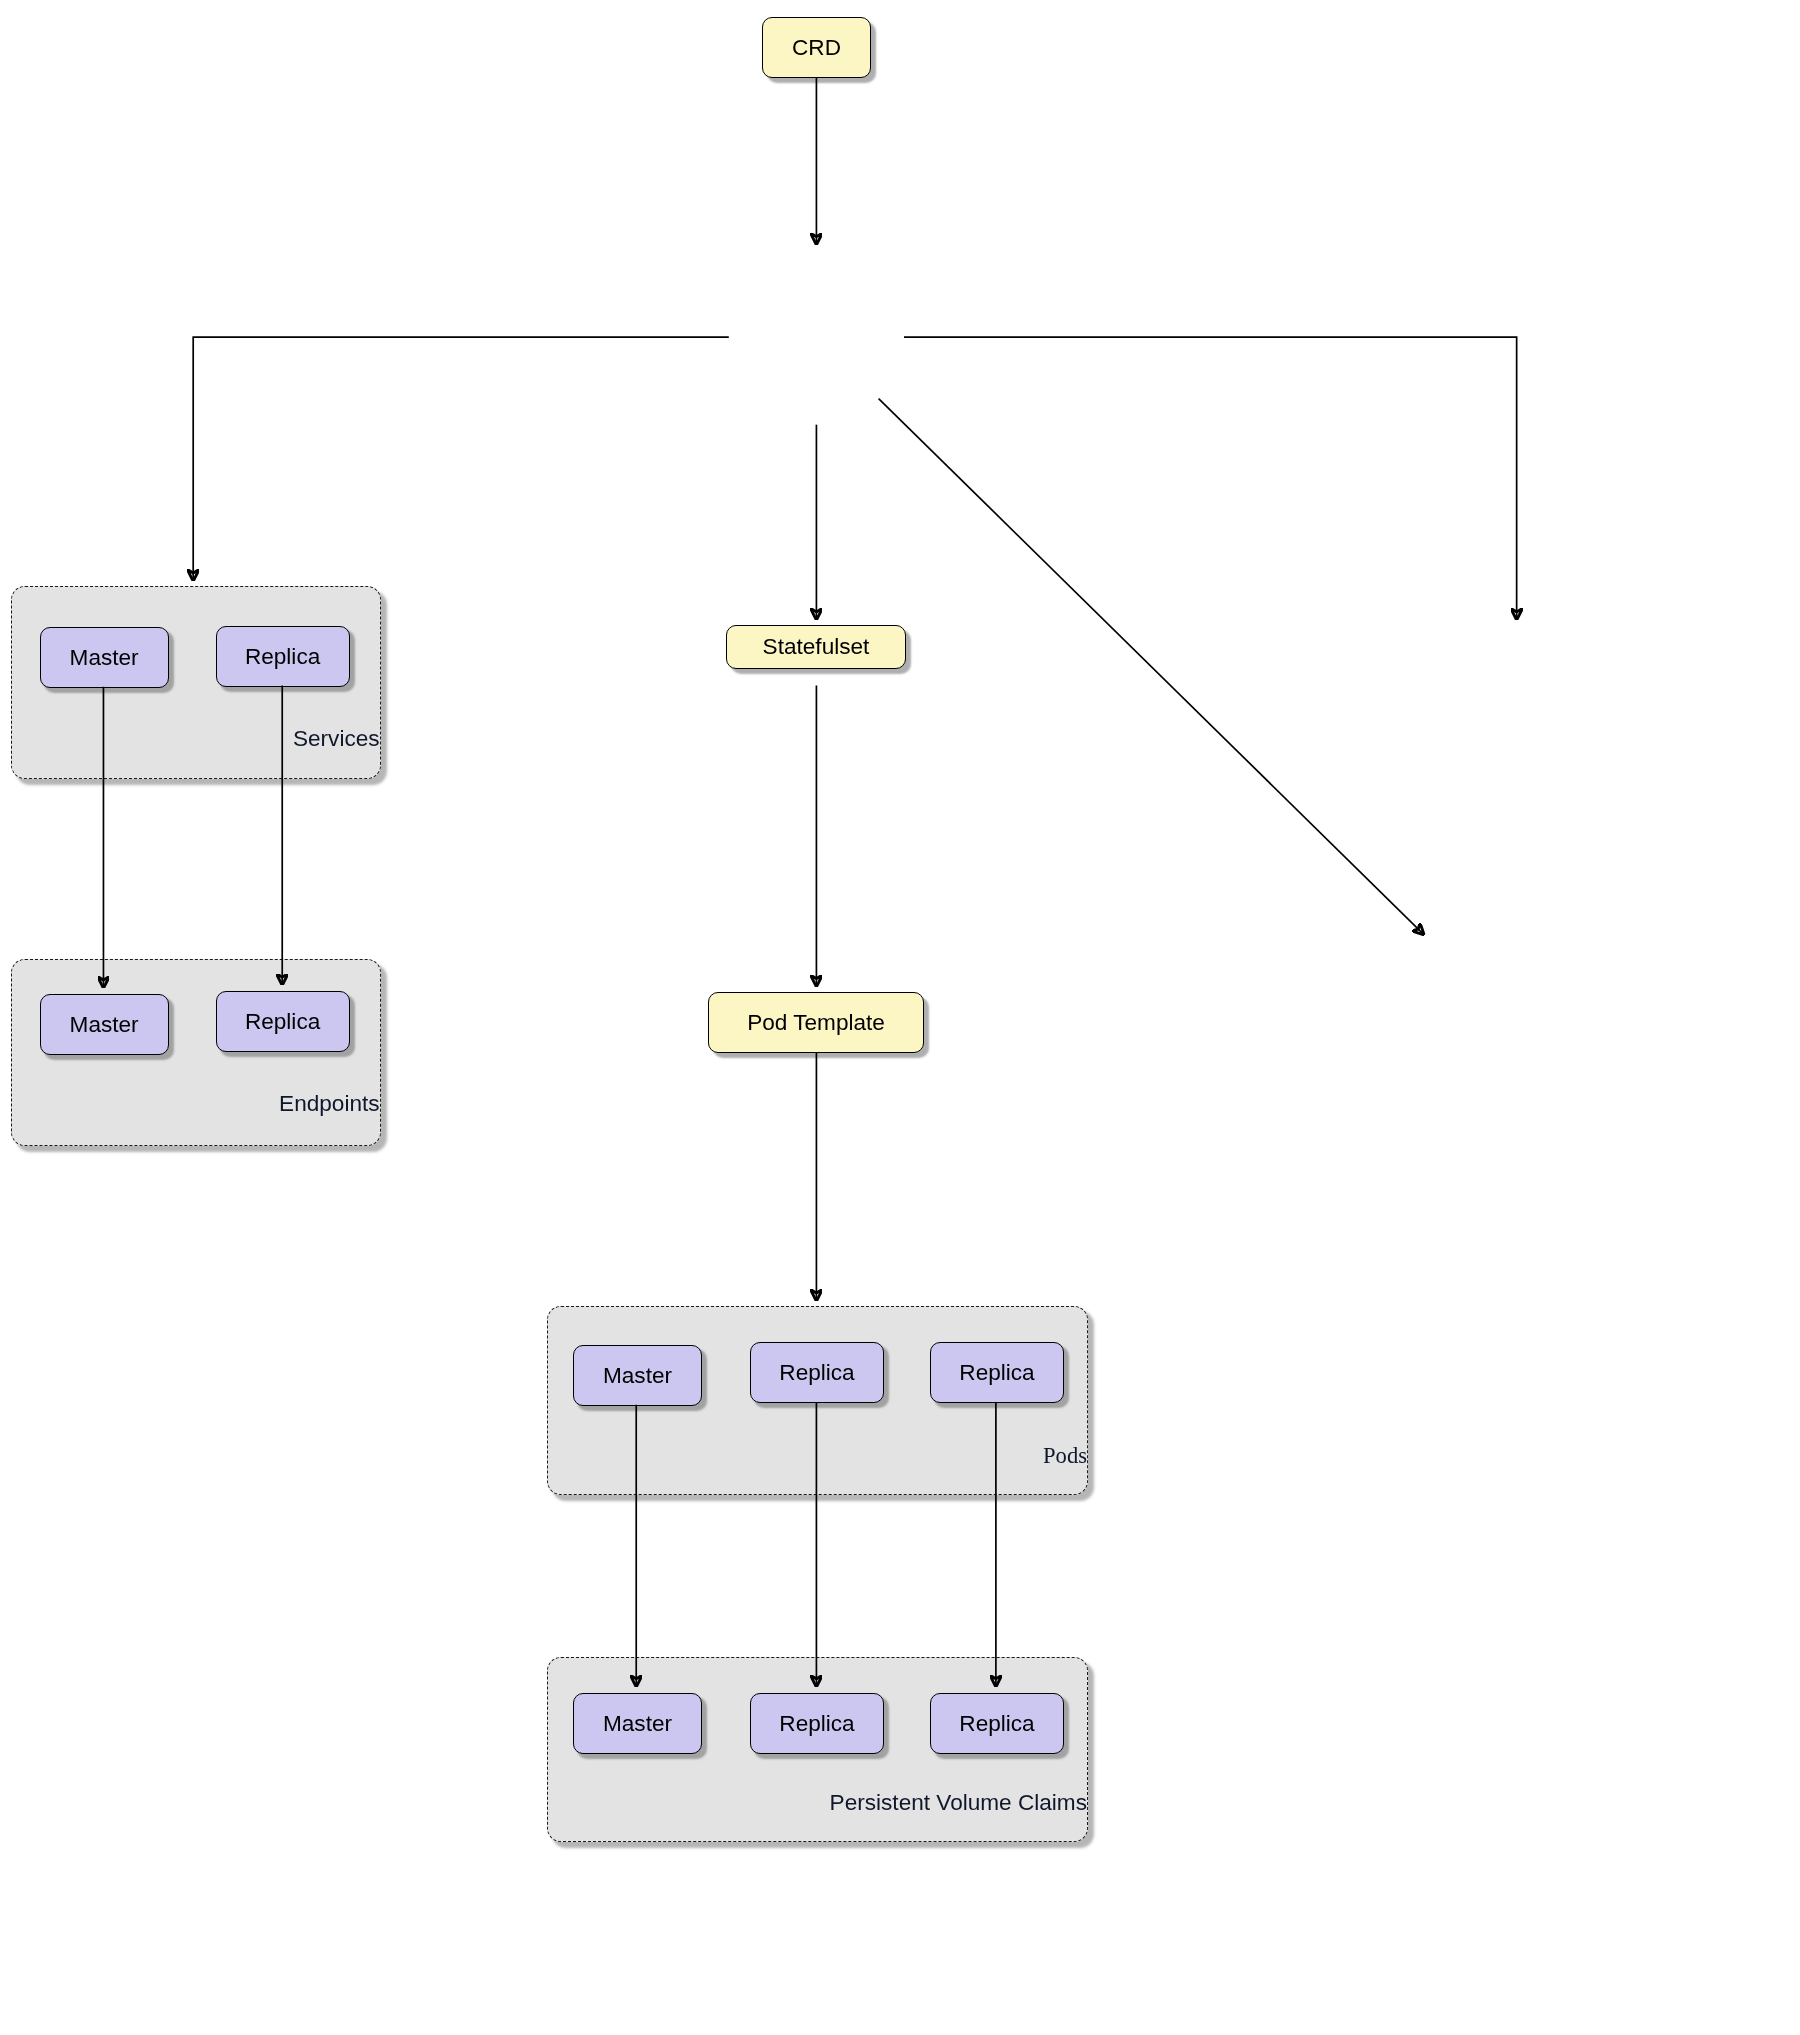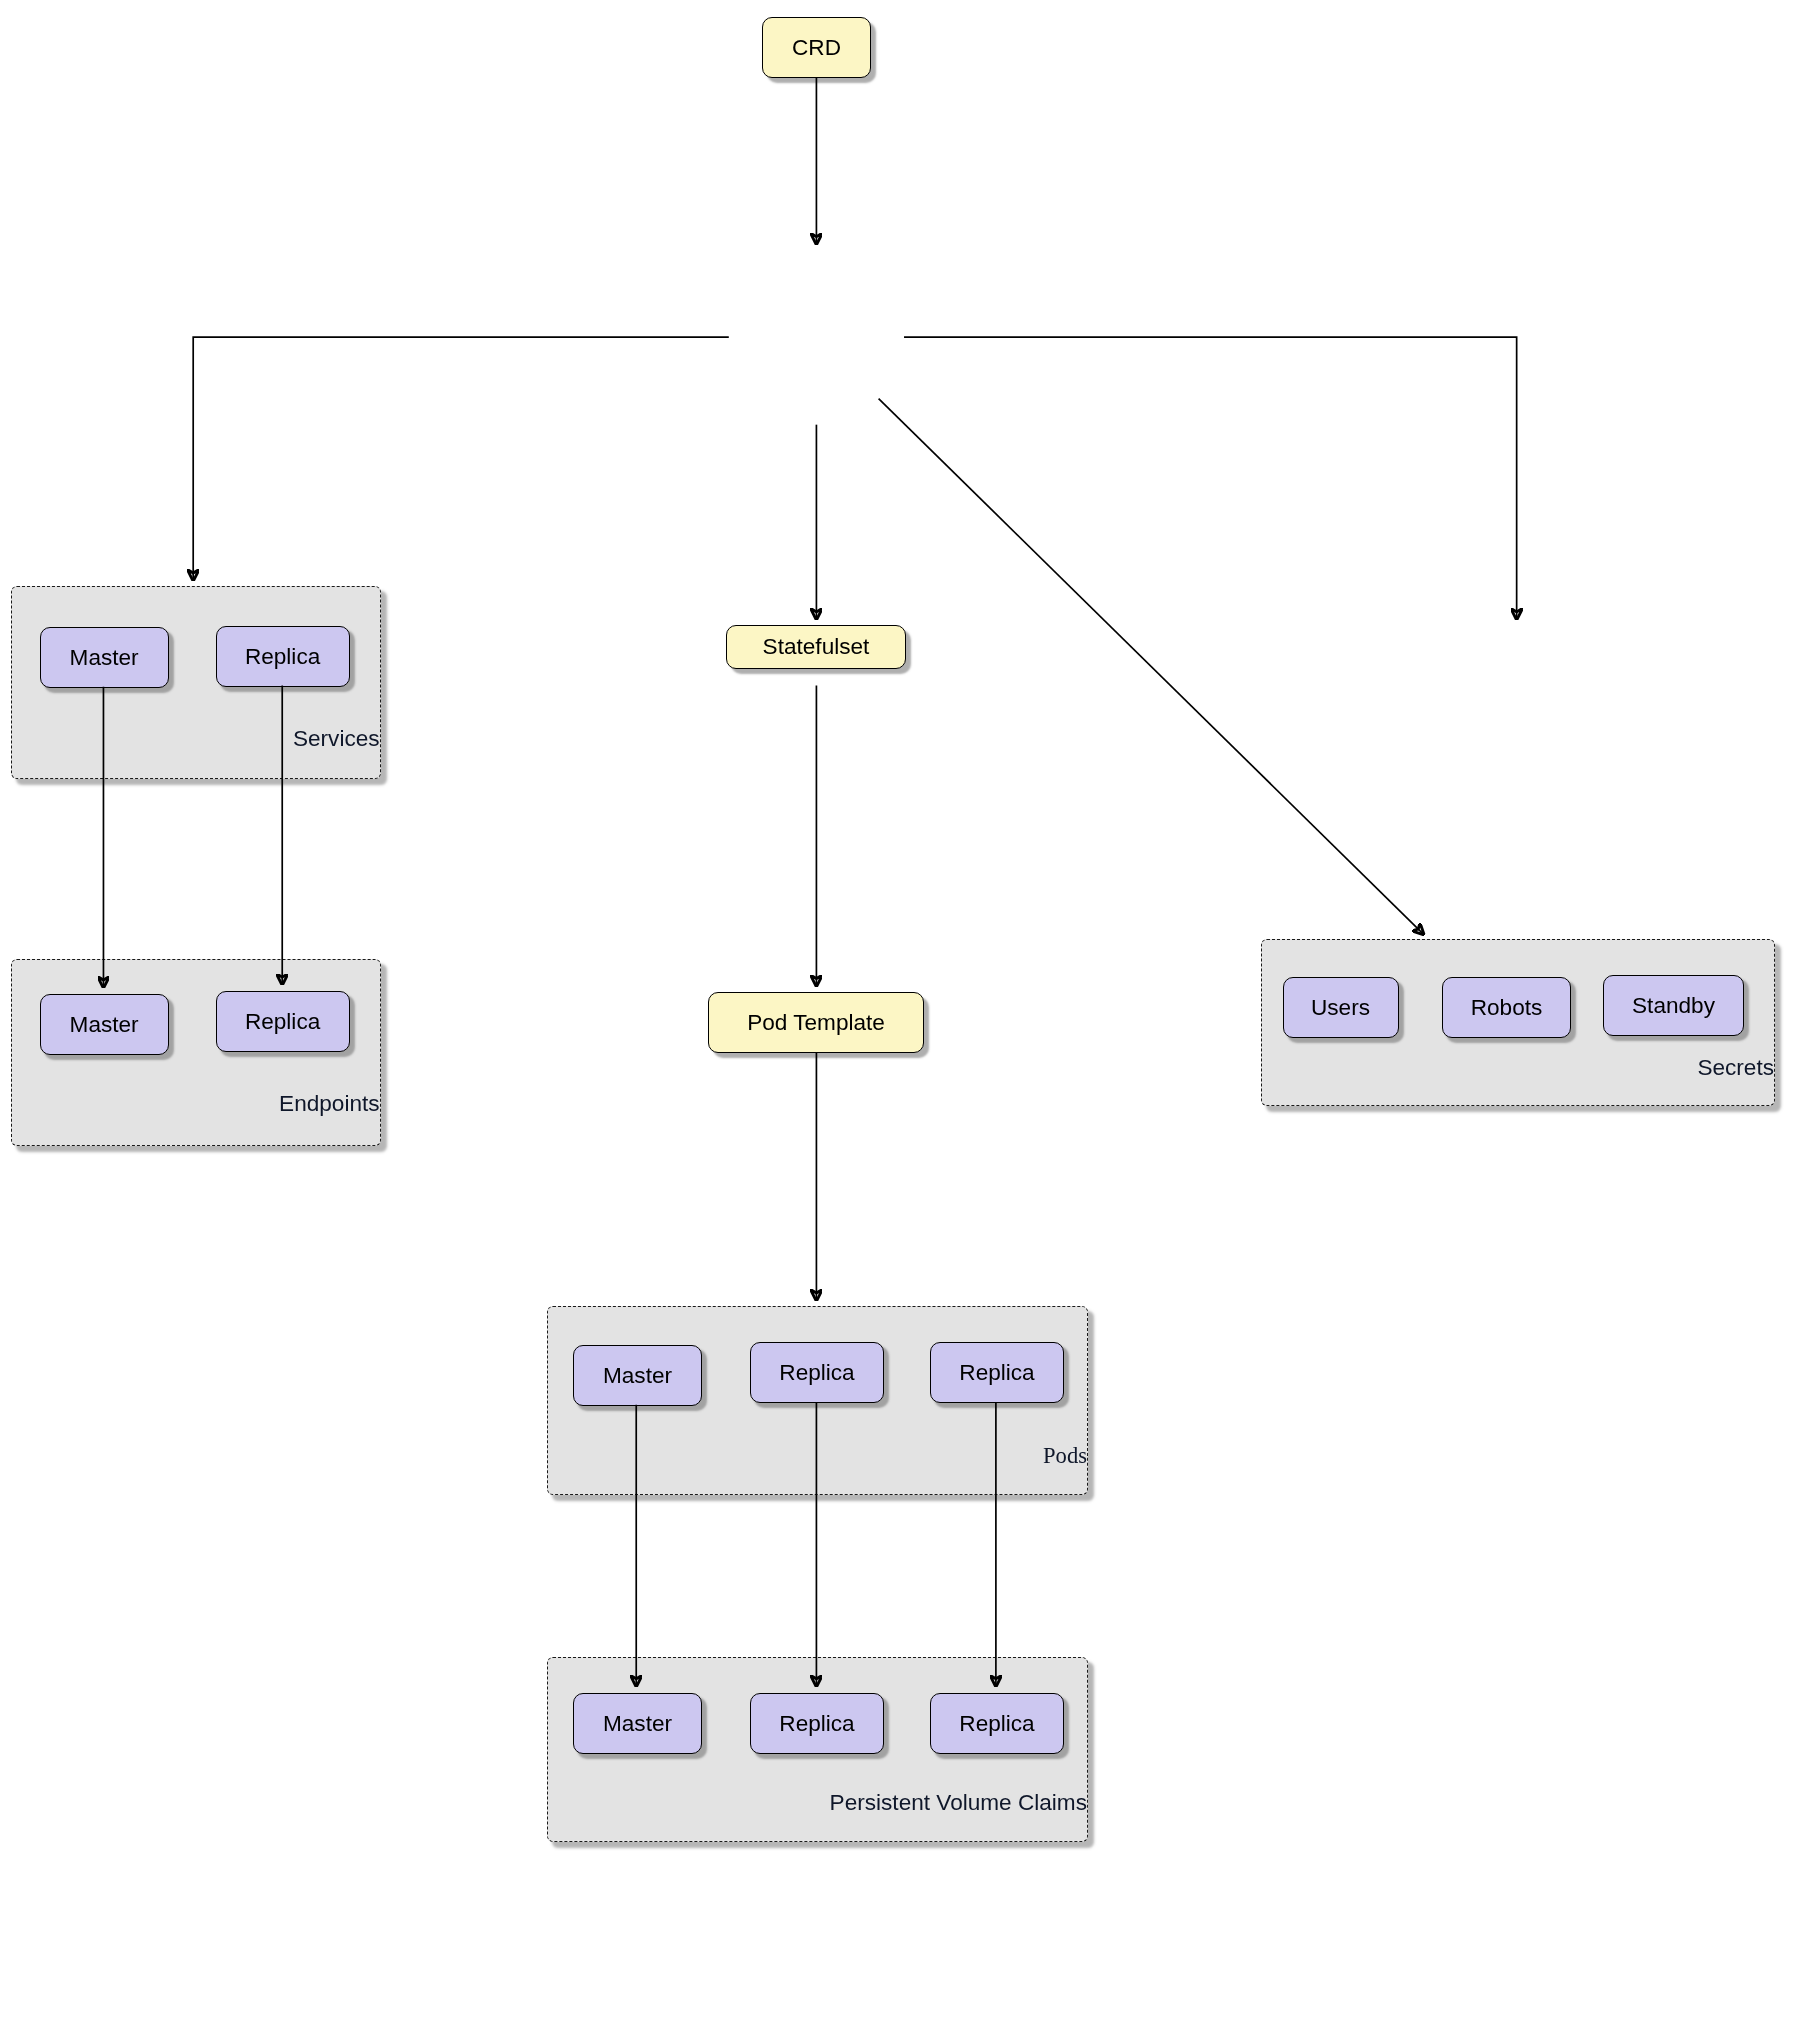--- a/index.html
+++ b/index.html
@@ -54,21 +54,21 @@
     justify-content: center;
     font-size: 22.6px;
     color: #000;
     box-shadow: 5.7px 5.7px 2.8px rgba(110,110,110,0.55);
     z-index: 3;
   }
   .group {
     position: absolute;
     box-sizing: border-box;
     border: 1.8px dashed #1a1a1a;
-    border-radius: 6px;
+    border-radius: 14px;
     background: var(--c-group, #e3e3e3);
     box-shadow: 5.7px 5.7px 2.8px rgba(110,110,110,0.5);
     z-index: 1;
   }
   .group .node { box-shadow: 4.2px 4.2px 2.1px rgba(110,110,110,0.55); }
   .group-label {
     position: absolute;
     left: 0;
     width: 100%;
     text-align: right;
@@ -154,27 +154,15 @@
     </div>
     <div class="node purple" style="left:202px; top:35px; width:134px; height:61px;">
       <span>Replica</span>
     </div>
     <div class="node purple" style="left:382px; top:35px; width:134px; height:61px;">
       <span>Replica</span>
     </div>
     <div class="group-label" style="top:132px;">Persistent Volume Claims</div>
   </div>
 
-  <div class="group" style="left:1261px; top:939px; width:514px; height:167px;">
-    <div class="node purple" style="left:20.5px; top:37px; width:116px; height:61px;">
-      <span>Users</span>
-    </div>
-    <div class="node purple" style="left:180px; top:37px; width:129px; height:61px;">
-      <span>Robots</span>
-    </div>
-    <div class="node purple" style="left:341px; top:35px; width:141px; height:61px;">
-      <span>Standby</span>
-    </div>
-    <div class="group-label" style="top:115px;">Secrets</div>
-  </div>
 
 </div>
 
 
 </body></html>

